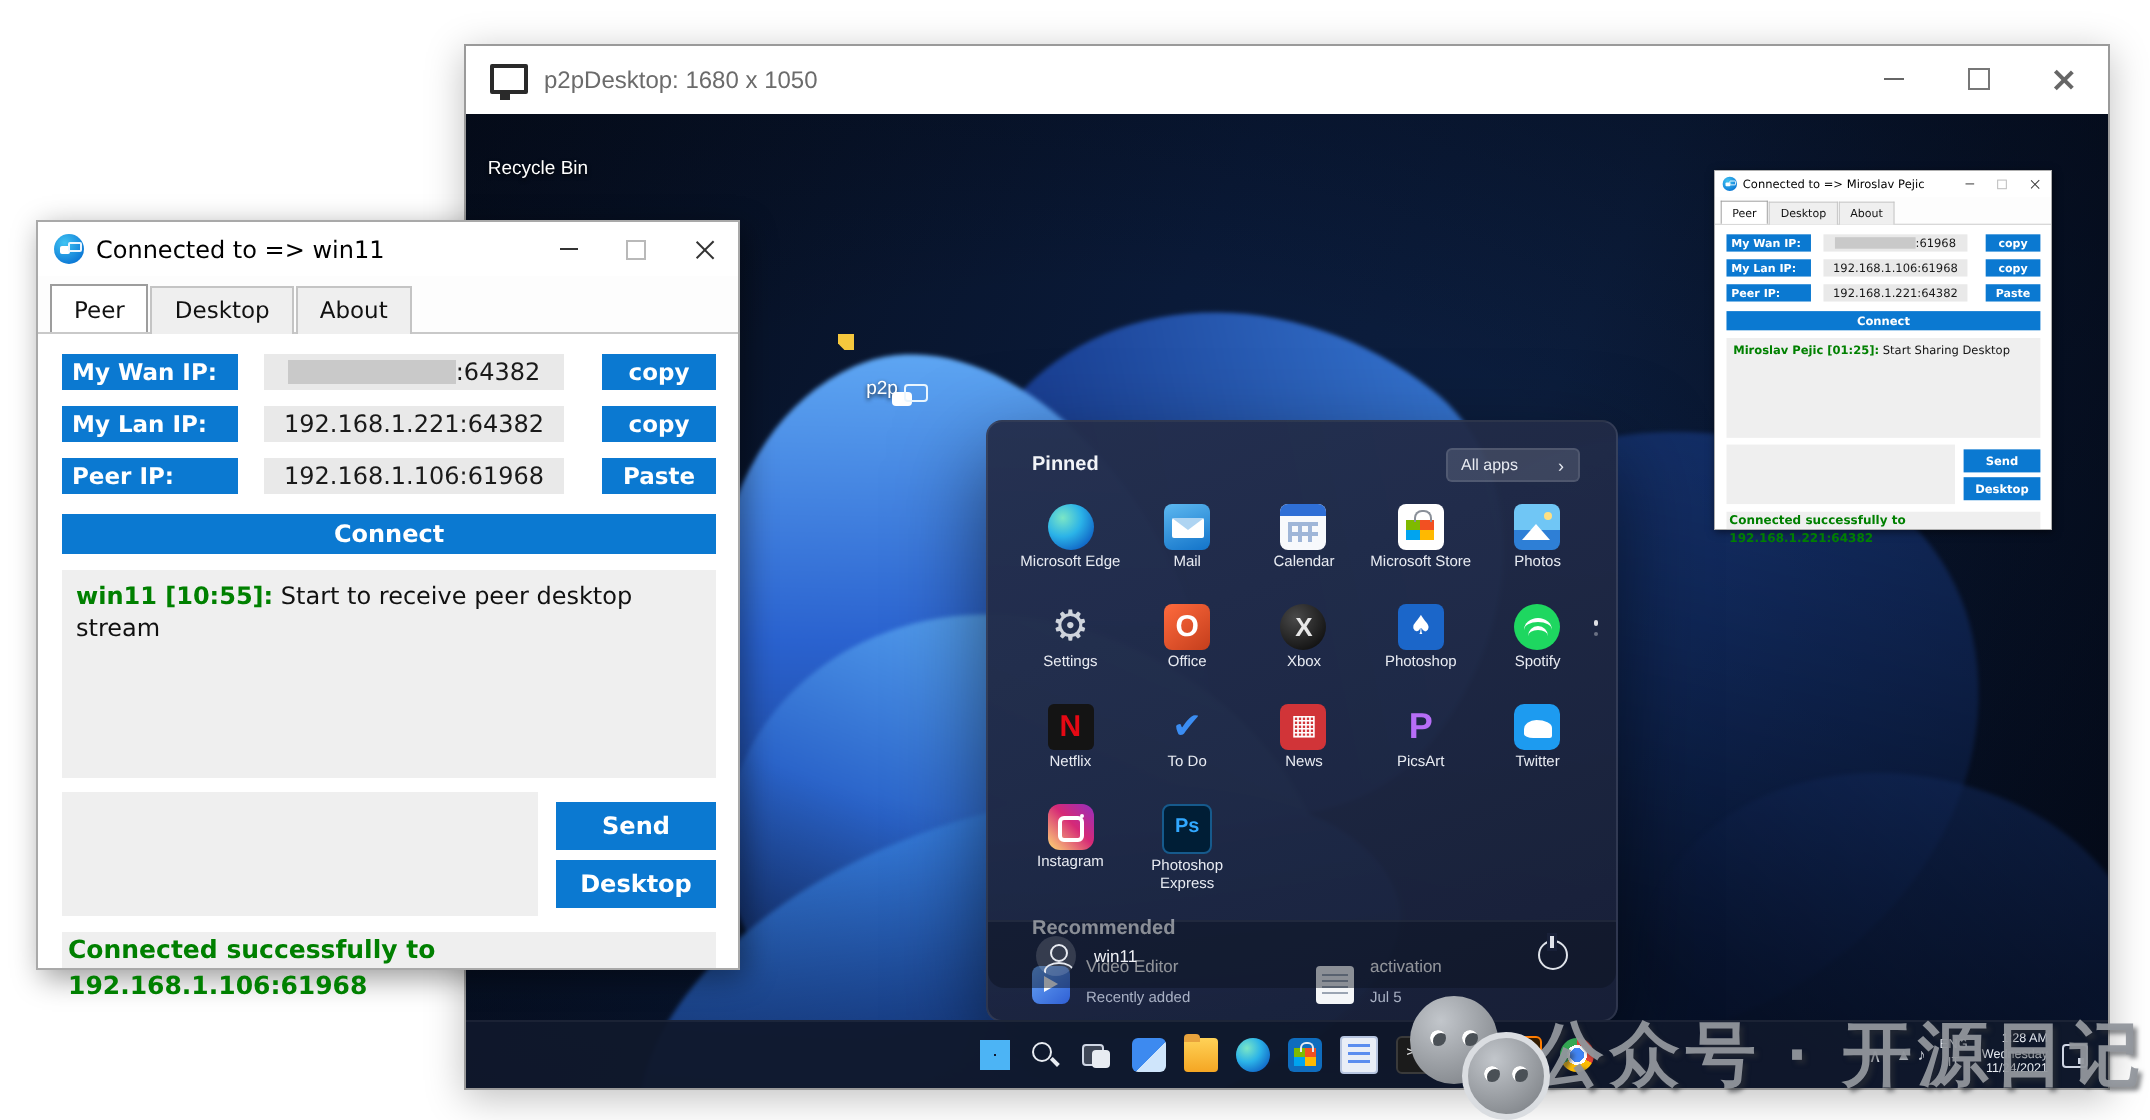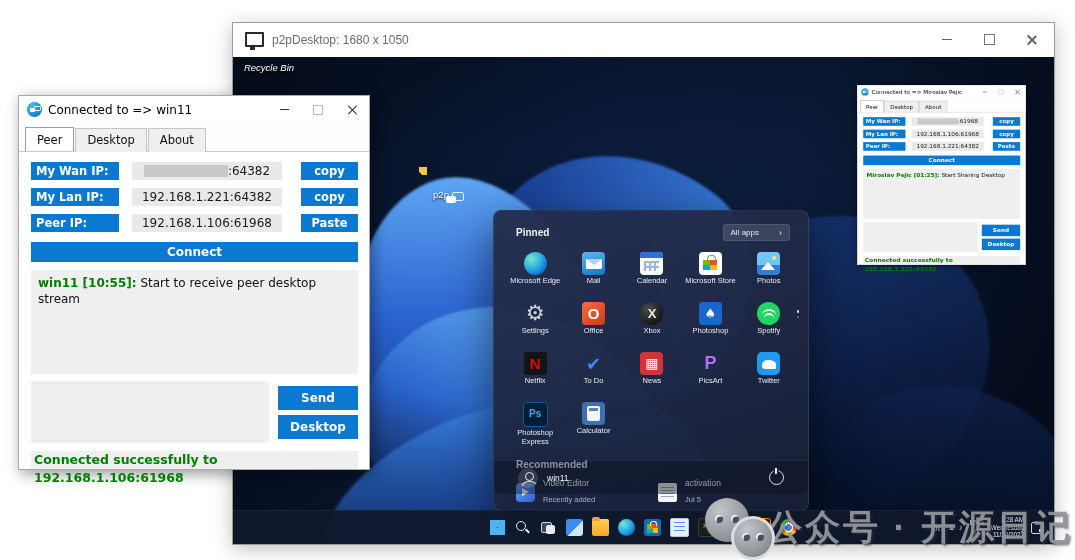--- a/index.html
+++ b/index.html
@@ -163,21 +163,21 @@
   .tray-chev{color:#dfe3ea;font-size:9px;}
   .tray-mini{display:flex;gap:3px;color:#dfe3ea;font-size:8px;opacity:.9;}
   .lang{font-size:6.5px;line-height:1.25;color:#e8ecf2;text-align:center;}
   .clock{font-size:6.3px;line-height:1.2;color:#e8ecf2;text-align:right;}
   .notif{width:11px;height:10px;border:1.2px solid #cfd6e4;border-radius:2px;position:relative;}
   .notif::after{content:"";position:absolute;right:1px;bottom:1px;width:3px;height:3px;background:#cfd6e4;}
 
   
   .window{position:absolute;width:350px;height:373px;background:#fff;border:1px solid #a9a9a9;
     box-shadow:3px 4px 14px rgba(0,0,0,.4);font-family:"DejaVu Sans",sans-serif;}
-  .win-main{left:18px;top:95px;z-index:10;}
+  .win-main{left:18px;top:110px;z-index:10;}
   .wtb{height:27px;display:flex;align-items:center;padding:0 0 0 8px;gap:6px;background:#fff;}
   .app-logo{width:15px;height:15px;border-radius:50%;position:relative;flex:none;
     background:radial-gradient(circle at 35% 30%,#3fc3f2,#0d7ad6 75%);}
   .app-logo::before{content:"";position:absolute;left:3px;top:6px;width:5px;height:3.5px;background:#fff;border-radius:1px;}
   .app-logo::after{content:"";position:absolute;left:6.5px;top:3.5px;width:5px;height:3.5px;border:1px solid #eaf6ff;border-radius:1px;}
   .wtitle{font-size:12px;color:#000;}
   .wctrls{margin-left:auto;display:flex;height:100%;}
   .wctrl{width:34px;display:flex;align-items:center;justify-content:center;}
   .wg-min{width:9px;height:1px;background:#333;}
   .wg-max{width:8px;height:8px;border:1px solid #b9b9b9;}
@@ -242,21 +242,21 @@
 
     <div class="desktop">
       <div class="petal p4"></div>
       <div class="petal p6"></div>
       <div class="petal p3"></div>
       <div class="petal p1"></div>
       <div class="petal p2"></div>
       <div class="petal p5"></div>
       <div class="vignette"></div>
 
-      <div class="dicon" style="left:4px;top:3px;font-style:italic;">
+      <div class="dicon" style="left:4px;top:20px;">
         <span class="bin"></span>
         <span class="dlabel">Recycle Bin</span>
       </div>
       <div class="dicon" style="left:176px;top:130px;">
         <span class="p2pic"><span class="p2psc"></span></span>
         <span class="dlabel">p2p</span>
       </div>
 
       <div class="startmenu">
         <div class="sm-head">
@@ -321,26 +321,26 @@
             </div>
             <div class="tile">
               <span class="app-ic ic-picsart"></span>
               <span class="app-label">PicsArt</span>
             </div>
             <div class="tile">
               <span class="app-ic ic-twitter"></span>
               <span class="app-label">Twitter</span>
             </div>
             <div class="tile">
+              <span class="app-ic ic-instagram"></span>
+              <span class="app-label">Instagram</span>
+            </div>
+            <div class="tile">
               <span class="app-ic ic-psexpress"></span>
               <span class="app-label">Photoshop Express</span>
-            </div>
-            <div class="tile">
-              <span class="app-ic ic-calculator"></span>
-              <span class="app-label">Calculator</span>
             </div>
           </div>
         <div class="sm-dots">
             <i></i>
             <i></i>
           </div>
         <div class="rec-title">Recommended</div>
         <div class="rec-row">
           <div class="rec-item">
             <span class="ri-ic ri-video"></span>

